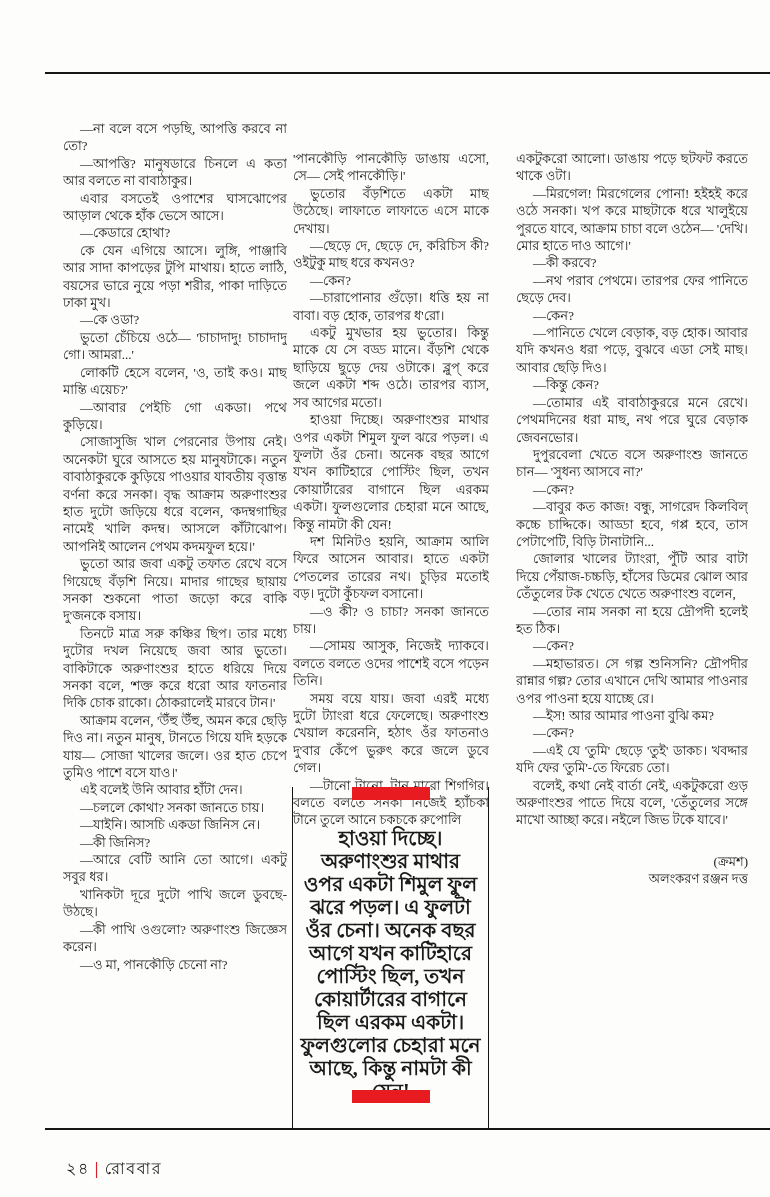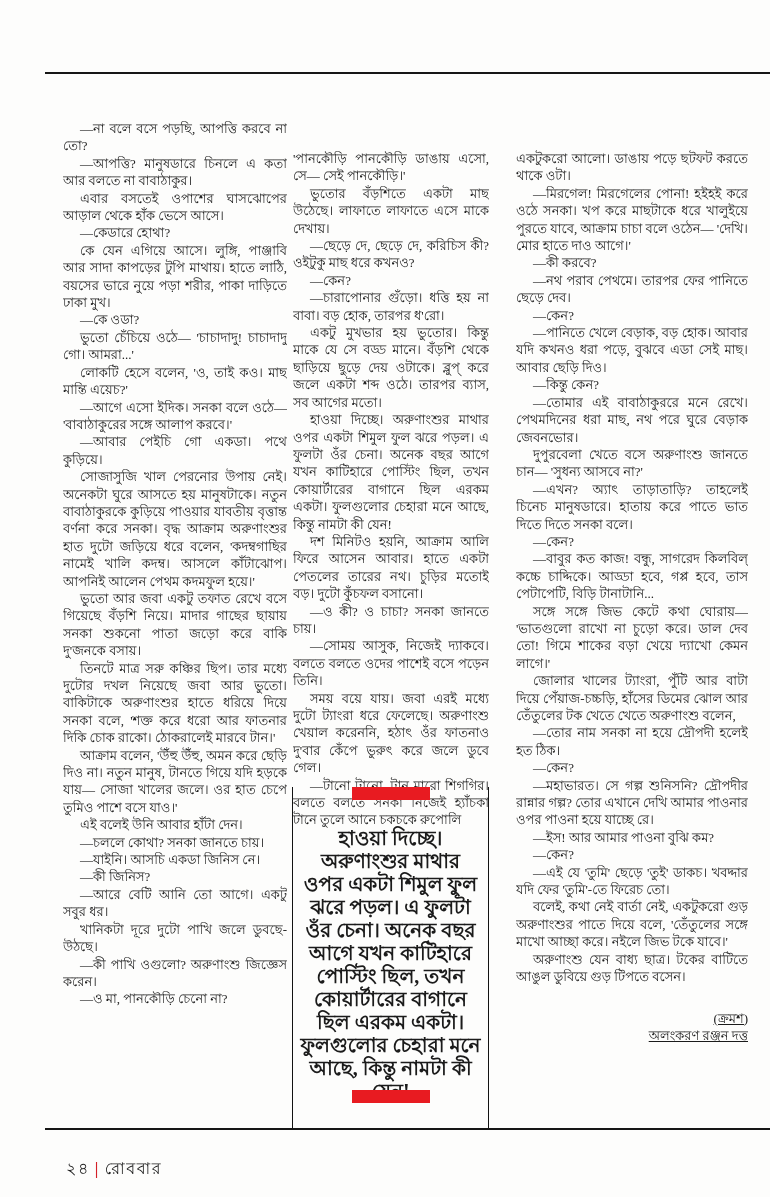--- a/index.html
+++ b/index.html
@@ -35,21 +35,21 @@
     width:78px; height:13px; background:#e81b21;
   }
   .red-bar-top { top:0; }
   .red-bar-bottom { top:303px; }
   .pq-text {
     position:absolute; top:40px; left:6px; right:6px;
     text-align:center; font-weight:bold;
     font-size:20px; line-height:23px;
   }
 
-  .credits { margin-top:24px; text-align:right; text-indent:0;text-decoration:underline; }
+  .credits { margin-top:24px; text-align:right; text-indent:0; }
   .credit-line { text-indent:0; }
 
   .footer {
     position:absolute; left:66px; top:1156px;
     font-size:16px; letter-spacing:1.5px;
   }
   .footer .sep { color:#d42028; padding:0 5px; font-weight:bold; }
 </style>
 </head>
 <body>
@@ -60,21 +60,20 @@
 
   <div class="col col-1">
       <p class="para">—না বলে বসে পড়ছি, আপত্তি করবে না তো?</p>
       <p class="para">—আপত্তি? মানুষডারে চিনলে এ কতা আর বলতে না বাবাঠাকুর।</p>
       <p class="para">এবার বসতেই ওপাশের ঘাসঝোপের আড়াল থেকে হাঁক ভেসে আসে।</p>
       <p class="para">—কেডারে হোথা?</p>
       <p class="para">কে যেন এগিয়ে আসে। লুঙ্গি, পাঞ্জাবি আর সাদা কাপড়ের টুপি মাথায়। হাতে লাঠি, বয়সের ভারে নুয়ে পড়া শরীর, পাকা দাড়িতে ঢাকা মুখ।</p>
       <p class="para">—কে ওডা?</p>
       <p class="para">ভুতো চেঁচিয়ে ওঠে— 'চাচাদাদু! চাচাদাদু গো। আমরা...'</p>
       <p class="para">লোকটি হেসে বলেন, 'ও, তাই কও। মাছ মান্তি এয়েচ?'</p>
-      <p class="para">—আগে এসো ইদিক। সনকা বলে ওঠে— 'বাবাঠাকুরের সঙ্গে আলাপ করবে।'</p>
       <p class="para">—আবার পেইচি গো একডা। পথে কুড়িয়ে।</p>
       <p class="para">সোজাসুজি খাল পেরনোর উপায় নেই। অনেকটা ঘুরে আসতে হয় মানুষটাকে। নতুন বাবাঠাকুরকে কুড়িয়ে পাওয়ার যাবতীয় বৃত্তান্ত বর্ণনা করে সনকা। বৃদ্ধ আক্রাম অরুণাংশুর হাত দুটো জড়িয়ে ধরে বলেন, 'কদম্বগাছির নামেই খালি কদম্ব। আসলে কাঁটাঝোপ। আপনিই আলেন পেথম কদমফুল হয়ে।'</p>
       <p class="para">ভুতো আর জবা একটু তফাত রেখে বসে গিয়েছে বঁড়শি নিয়ে। মাদার গাছের ছায়ায় সনকা শুকনো পাতা জড়ো করে বাকি দু'জনকে বসায়।</p>
       <p class="para">তিনটে মাত্র সরু কঞ্চির ছিপ। তার মধ্যে দুটোর দখল নিয়েছে জবা আর ভুতো। বাকিটাকে অরুণাংশুর হাতে ধরিয়ে দিয়ে সনকা বলে, 'শক্ত করে ধরো আর ফাতনার দিকি চোক রাকো। ঠোকরালেই মারবে টান।'</p>
       <p class="para">আক্রাম বলেন, 'উঁহু উঁহু, অমন করে ছেড়ি দিও না। নতুন মানুষ, টানতে গিয়ে যদি হড়কে যায়— সোজা খালের জলে। ওর হাত চেপে তুমিও পাশে বসে যাও।'</p>
       <p class="para">এই বলেই উনি আবার হাঁটা দেন।</p>
       <p class="para">—চললে কোথা? সনকা জানতে চায়।</p>
       <p class="para">—যাইনি। আসচি একডা জিনিস নে।</p>
       <p class="para">—কী জিনিস?</p>
       <p class="para">—আরে বেটি আনি তো আগে। একটু সবুর ধর।</p>
@@ -102,33 +101,30 @@
     <div>
         <p class="para">একটুকরো আলো। ডাঙায় পড়ে ছটফট করতে থাকে ওটা।</p>
         <p class="para">—মিরগেল! মিরগেলের পোনা! হইহই করে ওঠে সনকা। খপ করে মাছটাকে ধরে খালুইয়ে পুরতে যাবে, আক্রাম চাচা বলে ওঠেন— 'দেখি। মোর হাতে দাও আগে।'</p>
         <p class="para">—কী করবে?</p>
         <p class="para">—নথ পরাব পেথমে। তারপর ফের পানিতে ছেড়ে দেব।</p>
         <p class="para">—কেন?</p>
         <p class="para">—পানিতে খেলে বেড়াক, বড় হোক। আবার যদি কখনও ধরা পড়ে, বুঝবে এডা সেই মাছ। আবার ছেড়ি দিও।</p>
         <p class="para">—কিন্তু কেন?</p>
         <p class="para">—তোমার এই বাবাঠাকুররে মনে রেখে। পেথমদিনের ধরা মাছ, নথ পরে ঘুরে বেড়াক জেবনভোর।</p>
         <p class="para">দুপুরবেলা খেতে বসে অরুণাংশু জানতে চান— 'সুধন্য আসবে না?'</p>
-        <p class="para">—এখন? অ্যাৎ তাড়াতাড়ি? তাহলেই চিনেচ মানুষডারে। হাতায় করে পাতে ভাত দিতে দিতে সনকা বলে।</p>
         <p class="para">—কেন?</p>
         <p class="para">—বাবুর কত কাজ! বন্ধু, সাগরেদ কিলবিল্ কচ্চে চাদ্দিকে। আড্ডা হবে, গপ্প হবে, তাস পেটাপেটি, বিড়ি টানাটানি...</p>
-        <p class="para">সঙ্গে সঙ্গে জিভ কেটে কথা ঘোরায়— 'ভাতগুলো রাখো না চুড়ো করে। ডাল দেব তো! গিমে শাকের বড়া খেয়ে দ্যাখো কেমন লাগে।'</p>
         <p class="para">জোলার খালের ট্যাংরা, পুঁটি আর বাটা দিয়ে পেঁয়াজ-চচ্চড়ি, হাঁসের ডিমের ঝোল আর তেঁতুলের টক খেতে খেতে অরুণাংশু বলেন,</p>
         <p class="para">—তোর নাম সনকা না হয়ে দ্রৌপদী হলেই হত ঠিক।</p>
         <p class="para">—কেন?</p>
         <p class="para">—মহাভারত। সে গল্প শুনিসনি? দ্রৌপদীর রান্নার গল্প? তোর এখানে দেখি আমার পাওনার ওপর পাওনা হয়ে যাচ্ছে রে।</p>
         <p class="para">—ইস! আর আমার পাওনা বুঝি কম?</p>
         <p class="para">—কেন?</p>
         <p class="para">—এই যে 'তুমি' ছেড়ে 'তুই' ডাকচ। খবদ্দার যদি ফের 'তুমি'-তে ফিরেচ তো।</p>
         <p class="para">বলেই, কথা নেই বার্তা নেই, একটুকরো গুড় অরুণাংশুর পাতে দিয়ে বলে, 'তেঁতুলের সঙ্গে মাখো আচ্ছা করে। নইলে জিভ টকে যাবে।'</p>
-        <p class="para">অরুণাংশু যেন বাধ্য ছাত্র। টকের বাটিতে আঙুল ডুবিয়ে গুড় টিপতে বসেন।</p>
       </div>
     <div class="credits">
       <div class="credit-line">(ক্রমশ)</div>
       <div class="credit-line">অলংকরণ রঞ্জন দত্ত</div>
     </div>
   </div>
 
   <div class="pq-box">
     <div class="red-bar red-bar-top"></div>
     <div class="pq-text">হাওয়া দিচ্ছে। অরুণাংশুর মাথার ওপর একটা শিমুল ফুল ঝরে পড়ল। এ ফুলটা ওঁর চেনা। অনেক বছর আগে যখন কাটিহারে পোস্টিং ছিল, তখন কোয়ার্টারের বাগানে ছিল এরকম একটা। ফুলগুলোর চেহারা মনে আছে, কিন্তু নামটা কী যেন!</div>

